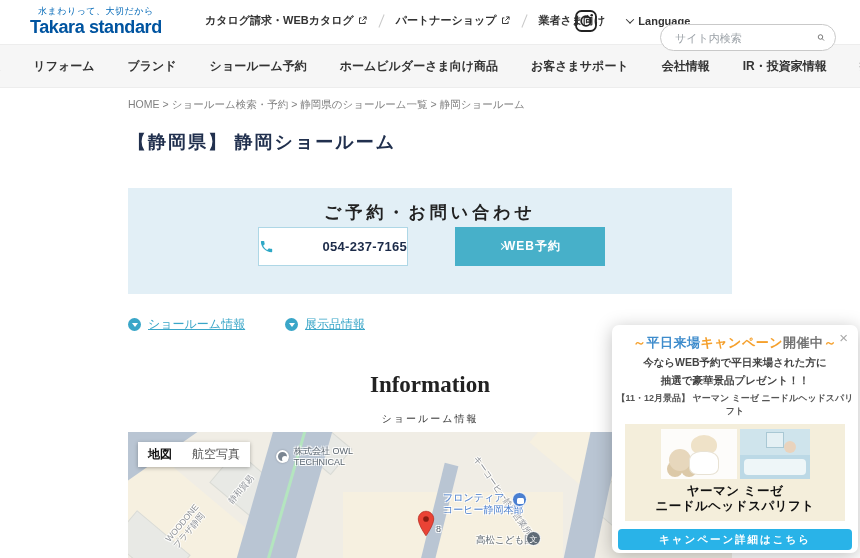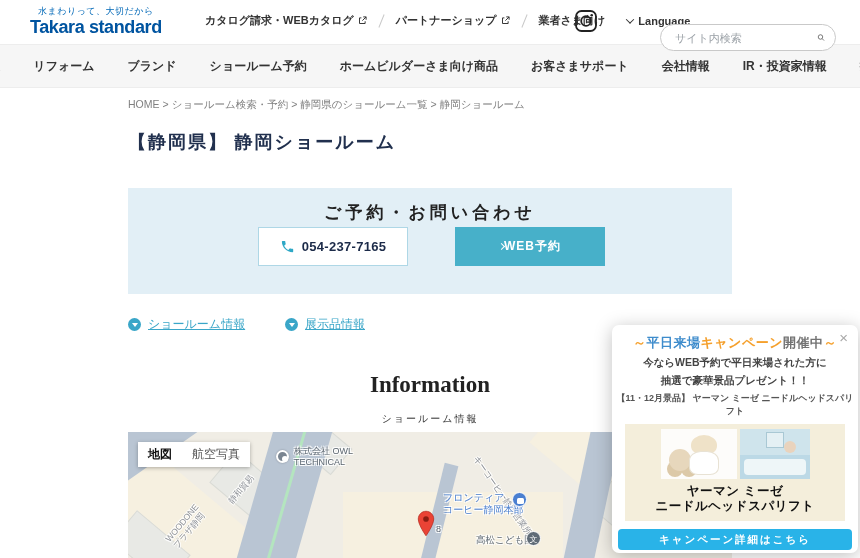--- a/index.html
+++ b/index.html
@@ -23,21 +23,21 @@
   #navbar { position:absolute; left:0; top:44px; width:860px; height:44px; background:#f6f6f6; border-top:1px solid #ededed; border-bottom:1px solid #ededed; display:flex; align-items:center; justify-content:center; gap:33px; z-index:29; }
   #navbar .navitem { font-size:12px; font-weight:bold; color:#333; cursor:pointer; white-space:nowrap; }
   
   #breadcrumb { position:absolute; left:128px; top:98px; font-size:10.5px; color:#808080; }
   #breadcrumb span { margin:0 3px; }
   #breadcrumb a { color:#808080; text-decoration:none; cursor:pointer; }
   #pagetitle { position:absolute; left:128px; top:130px; font-family:"Liberation Serif","DejaVu Serif",serif; font-size:18px; font-weight:bold; color:#21304e; letter-spacing:2px; }
   
   #resbox { position:absolute; left:128px; top:168px; width:604px; height:106px; background:#e2eff6;margin-top:20px; }
   #resbox h2 { font-family:"Liberation Serif","DejaVu Serif",serif; font-size:17px; font-weight:bold; color:#222; letter-spacing:4px; text-align:center; margin-top:13px; }
-  #phonebtn { position:absolute; left:130px; top:39px; width:150px; height:39px; background:#fff; border:1px solid #aed7e6; display:flex; align-items:center; justify-content:center; gap:7px; cursor:pointer; }
+  #phonebtn { position:absolute; left:130px; top:39px; width:150px; height:39px; background:#fff; border:1px solid #aed7e6; display:flex; align-items:center; justify-content:space-between; gap:7px; cursor:pointer; }
   #phonebtn .num { font-size:13px; font-weight:bold; color:#1c2b49; letter-spacing:.3px; }
   #webbtn { position:absolute; left:327px; top:39px; width:150px; height:39px; background:#47b0c9; color:#fff; display:flex; align-items:center; justify-content:center; gap:0; font-size:12px; font-weight:bold; letter-spacing:1px; cursor:pointer; }
   .chev-right { width:5px; height:5px; border-top:1.8px solid #fff; border-right:1.8px solid #fff; transform:rotate(45deg); display:inline-block; }
   
   .anchor { position:absolute; top:316px; display:flex; align-items:center; gap:7px; font-size:12px; color:#3aa6c8; cursor:pointer; }
   .anchor .label { text-decoration:underline; }
   .circ-down { width:13px; height:13px; border-radius:50%; background:#3aa6c8; position:relative; flex:none; }
   .circ-down::after { content:""; position:absolute; left:3.5px; top:5px; border-left:3px solid transparent; border-right:3px solid transparent; border-top:4px solid #fff; }
   
   #info { position:absolute; left:128px; top:372px; width:604px; text-align:center; }

